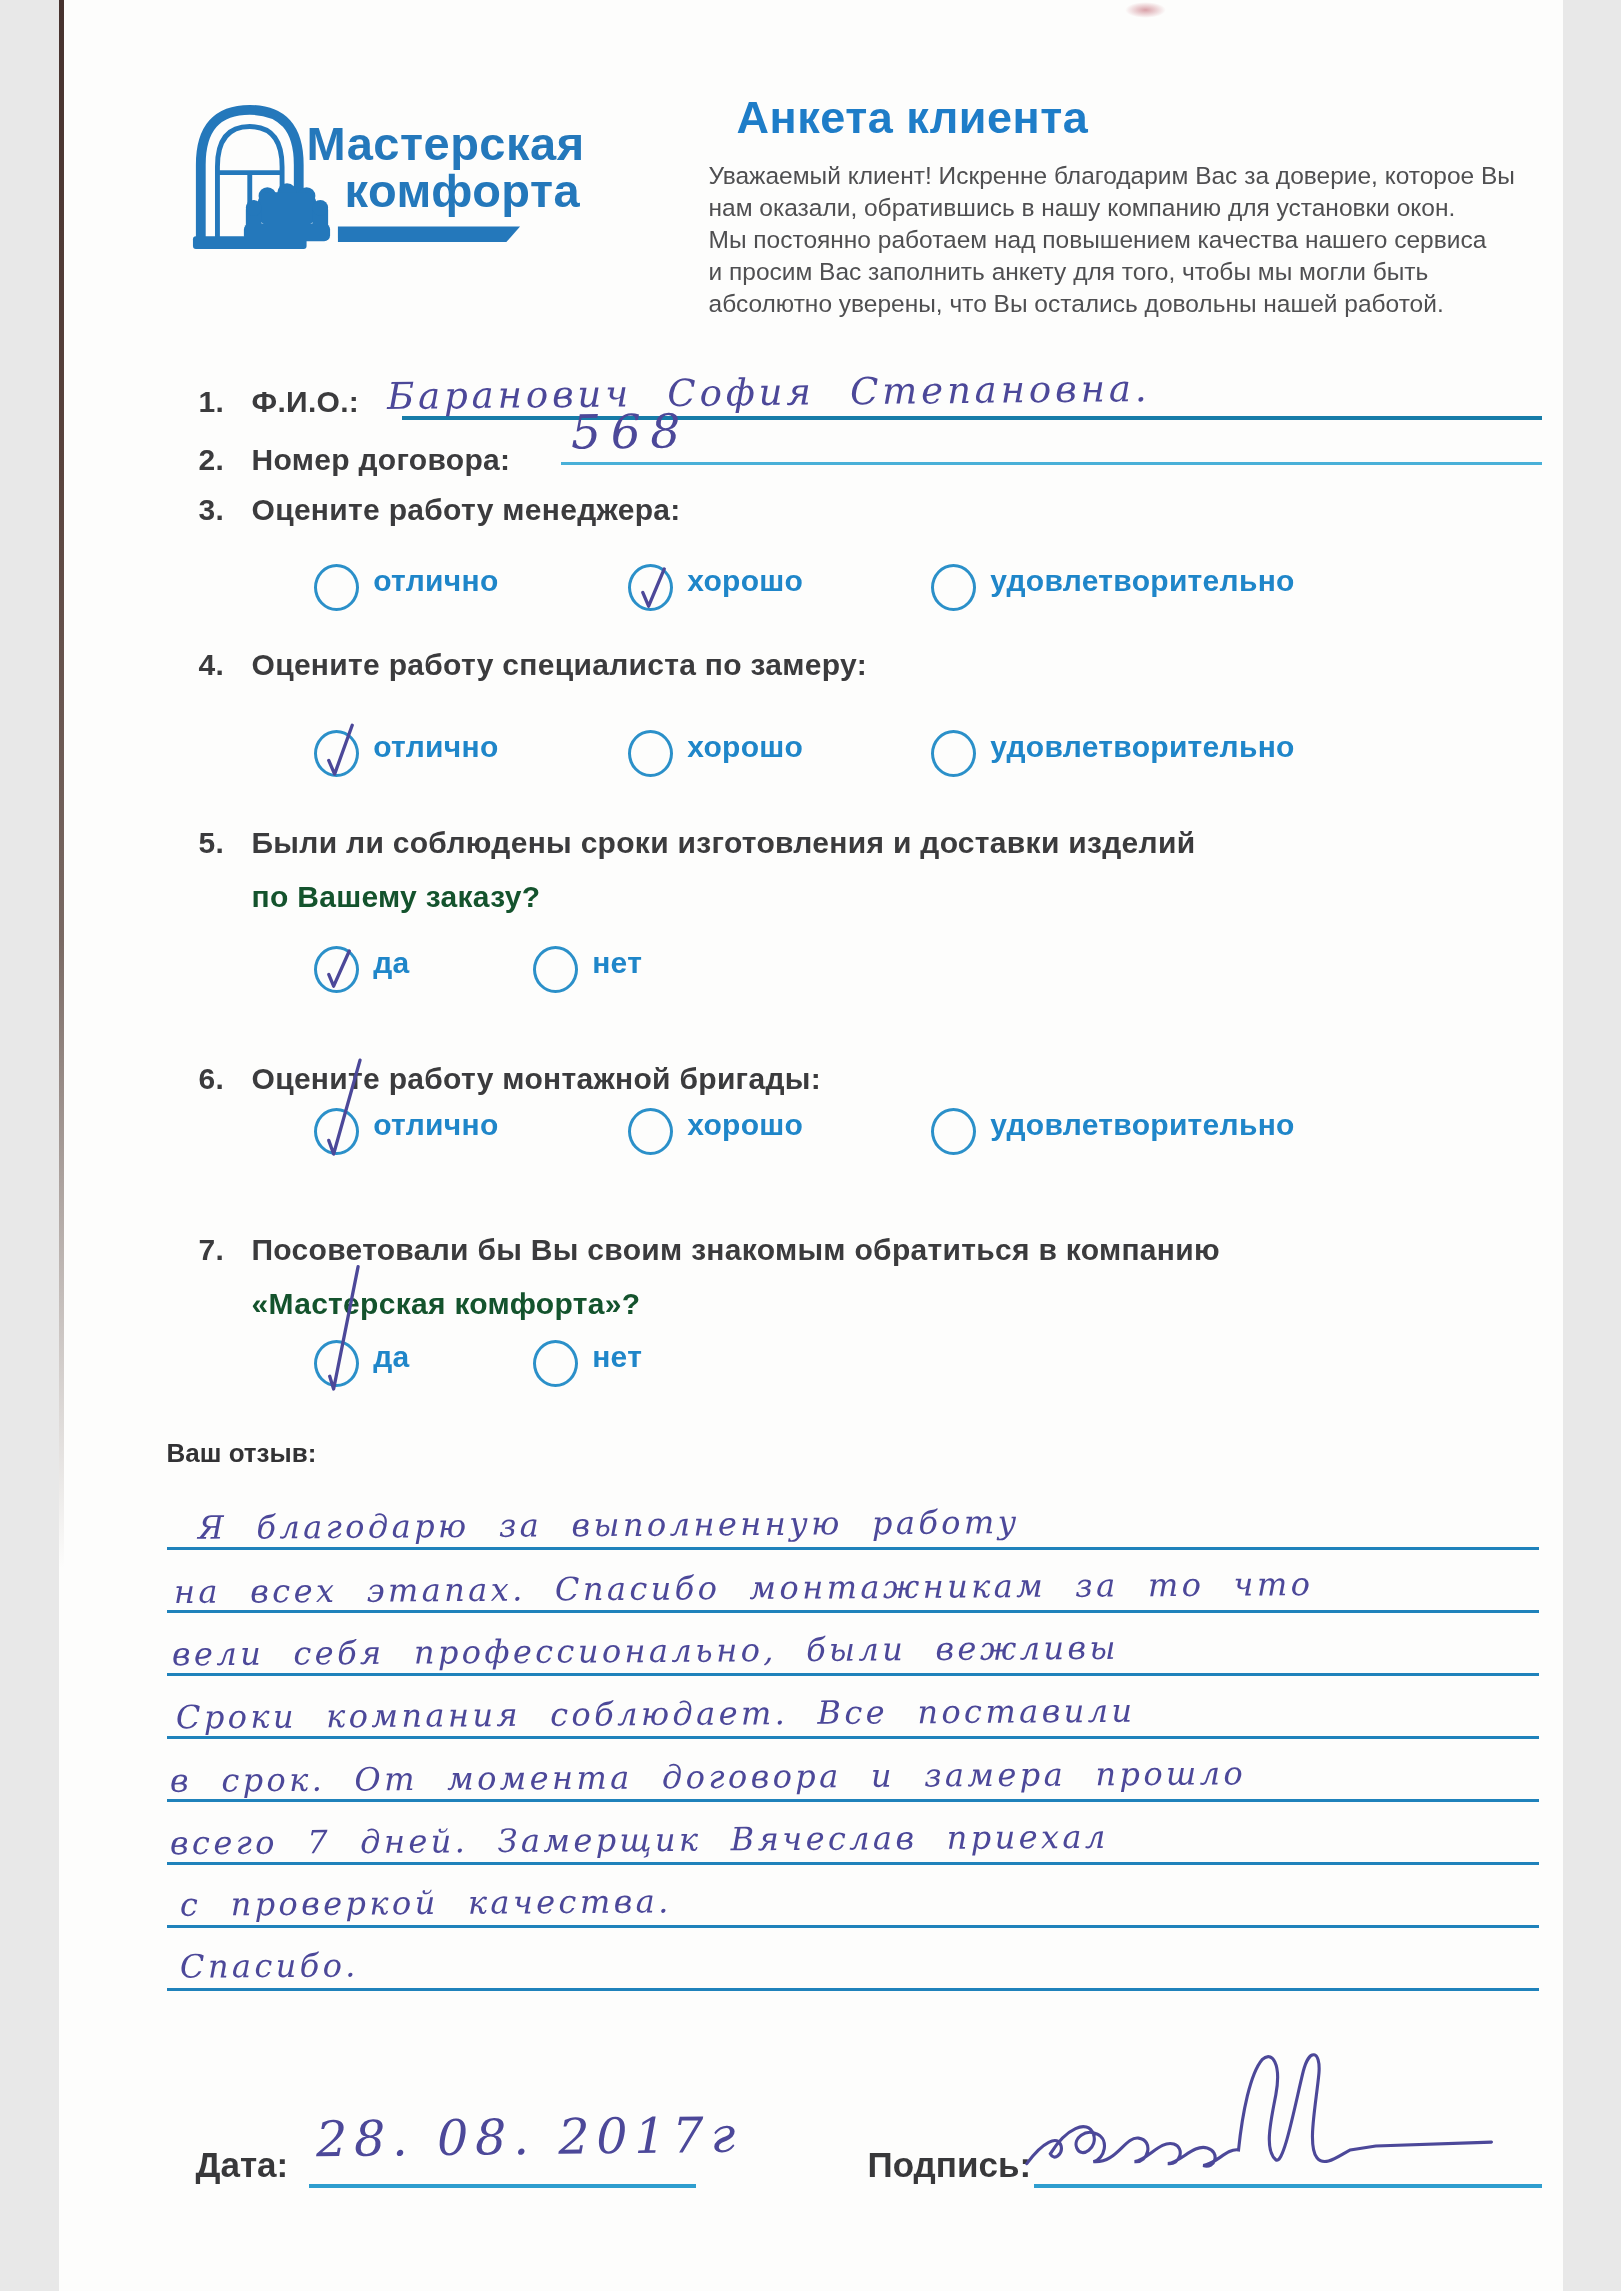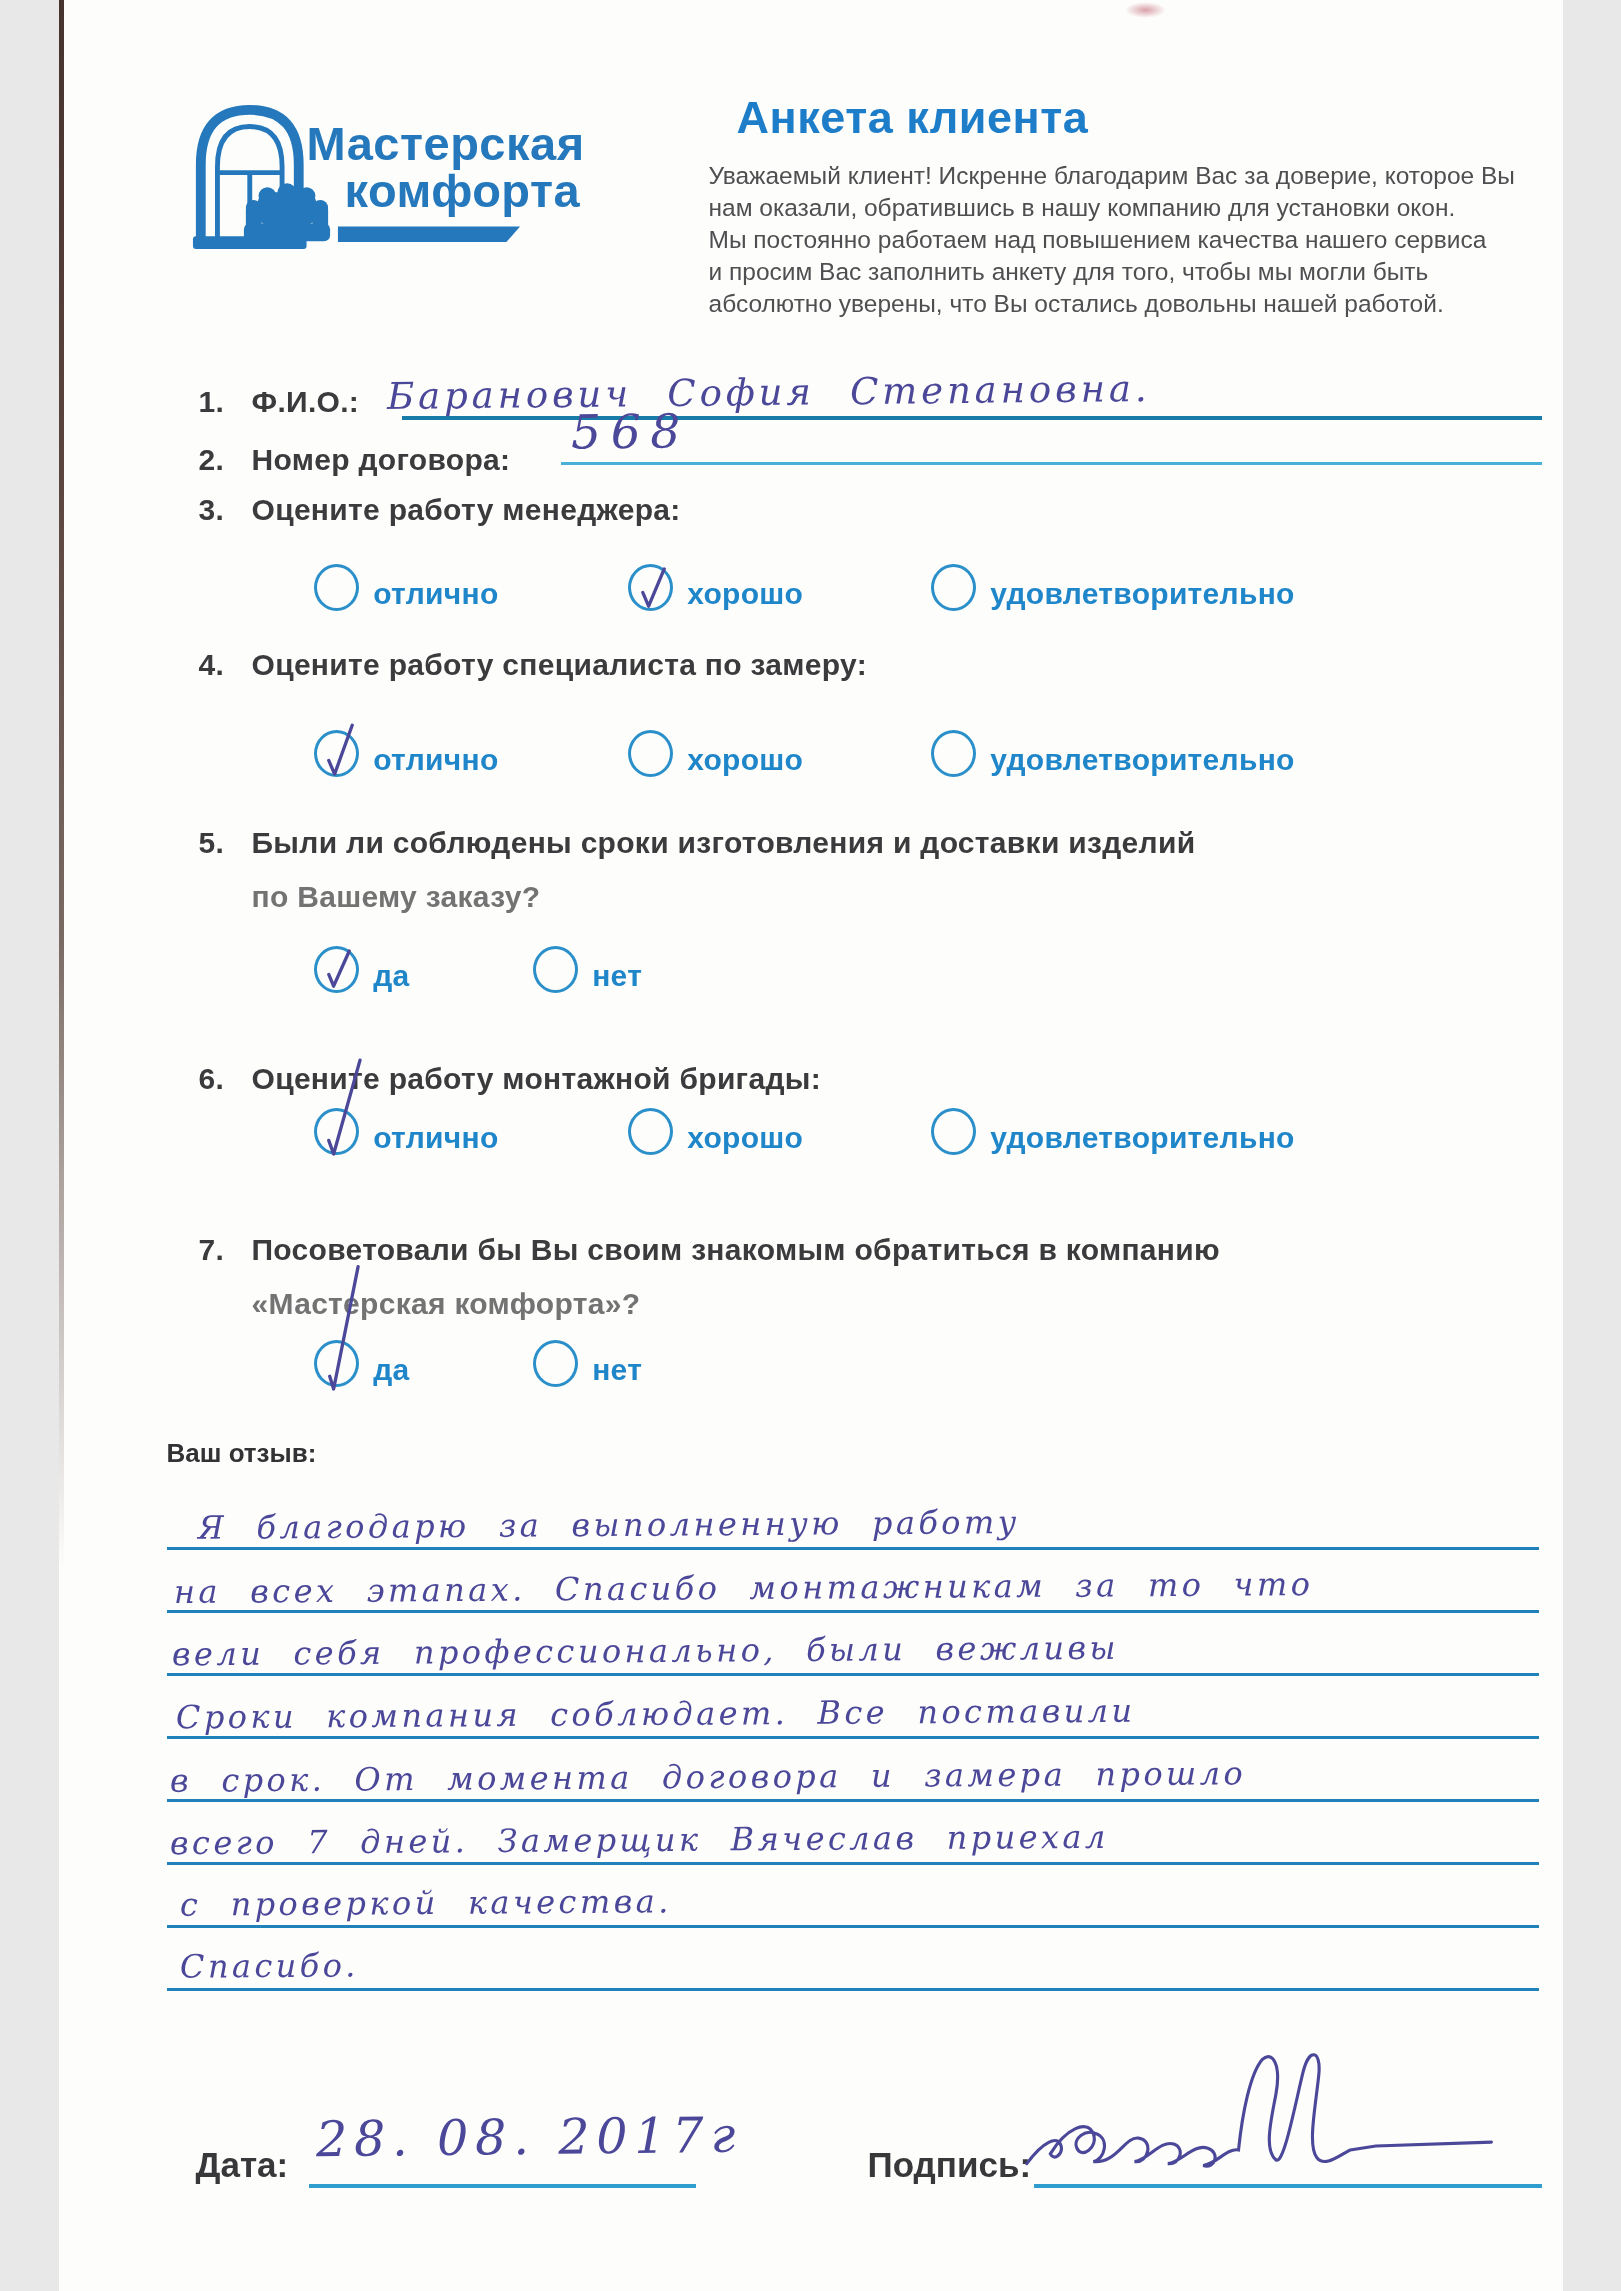--- a/index.html
+++ b/index.html
@@ -22,26 +22,26 @@
   .logo-t1 { left:248px; top:116px; font-size:47px; }
   .logo-t2 { left:286px; top:163px; font-size:47px; }
 
   
   .title { position:absolute; left:678px; top:92px; font-size:45px; font-weight:bold; color:#1e7dc8; letter-spacing:0.5px; }
   .intro { position:absolute; left:650px; top:160px; font-size:24.5px; line-height:32px; color:#4f4f51; }
 
   
   .q { position:absolute; left:140px; display:flex; font-weight:bold; font-size:30px; color:#3b3b3d; letter-spacing:0.3px; white-space:nowrap; }
   .qnum { width:53px; flex:none; }
-  .q2nd { position:absolute; left:193px; font-weight:bold; font-size:30px; color:#737373; letter-spacing:0.3px; white-space:nowrap; }
+  .q2nd { position:absolute; left:193px; font-weight:bold; font-size:30px; color:#14532d; letter-spacing:0.3px; white-space:nowrap; }
 
   .uline { position:absolute; height:0; border-bottom:3.9px solid #1f82bb; }
   .hw { position:absolute; font-family:"DejaVu Serif", serif; font-style:italic; color:#4c4899; white-space:nowrap; transform:rotate(-.6deg); }
 
-  .opt { position:absolute; display:flex; align-items:flex-end; }
+  .opt { position:absolute; display:flex; align-items:flex-start; }
   .radio { box-sizing:border-box; width:45px; height:47px; border:3.9px solid #2b90c9; border-radius:50%; position:relative; flex:none; }
   .opt .lbl { margin-left:14.7px; font-weight:bold; font-size:30px; color:#1f86c9; letter-spacing:0.3px; white-space:nowrap; }
   .tick { position:absolute; left:0; top:0; width:45px; height:47px; overflow:visible; display:none; }
   .tick path { stroke:#4c4899; stroke-width:3.4; fill:none; stroke-linecap:round; stroke-linejoin:round; }
   .opt.checked .tick, .chk.checked .tick { display:block; }
 
   
   .rev-h { position:absolute; left:108px; top:1438px; font-size:26px; font-weight:bold; color:#323234; }
   .rlines { position:absolute; left:108px; top:1487px; width:1372px; }
   .rline { height:60px; border-bottom:3.9px solid #1f82bb; position:relative; }

